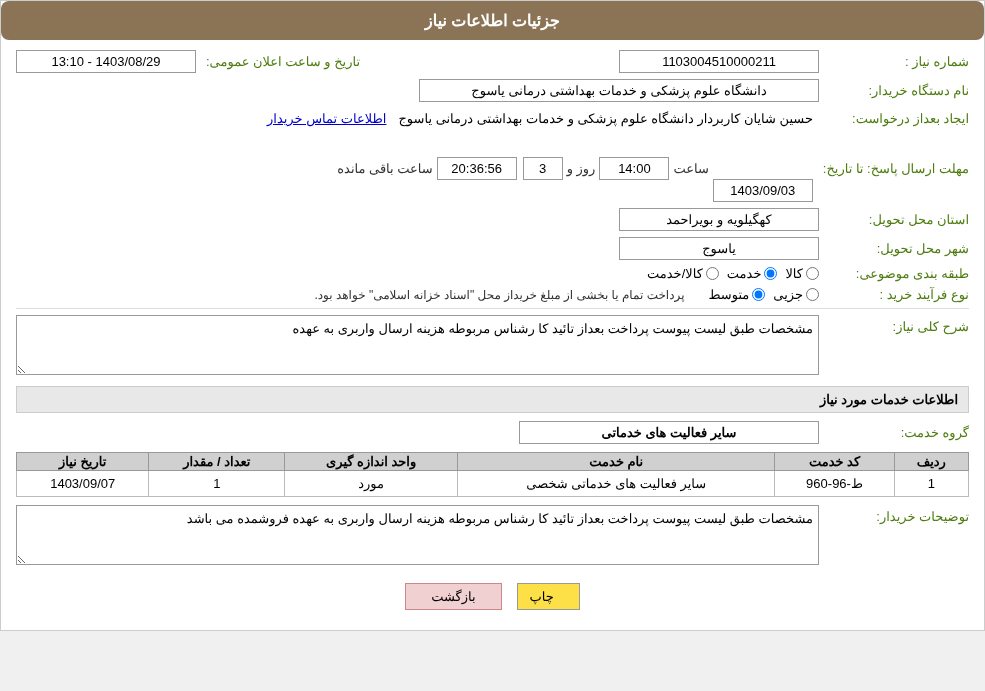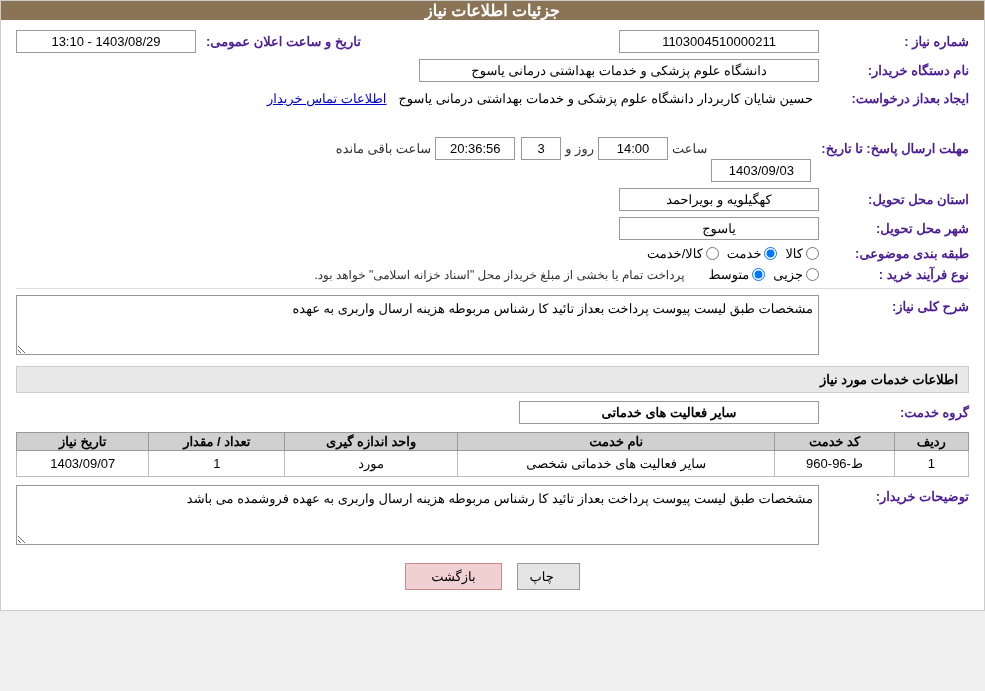--- a/index.html
+++ b/index.html
@@ -12,36 +12,37 @@
     .container {
       width: 985px;
       margin: 0 auto;
       background: #fff;
       border: 1px solid #ccc;
     }
     .header {
       background: #8B7355;
       color: #fff;
       text-align: center;
-      padding: 0;
+      padding: 10px;
       font-size: 16px;
       font-weight: bold;
+      border-radius: 8px;
     }
     .content {
       padding: 10px 15px;
     }
     .row {
       display: flex;
       align-items: center;
       margin-bottom: 6px;
       direction: rtl;
     }
     .label {
-      color: #4c1d95;
-      font-weight: bold;
+      color: #4d7c0f;
+      font-weight: normal;
       min-width: 150px;
       text-align: right;
       padding-left: 10px;
       white-space: nowrap;
     }
     .value-box {
       border: 1px solid #999;
       background: #fff;
       padding: 3px 6px;
       min-width: 120px;
@@ -116,21 +117,21 @@
       margin: 15px 0 10px 0;
     }
     .btn {
       padding: 5px 25px;
       border: 1px solid #999;
       cursor: pointer;
       font-size: 13px;
       font-family: Tahoma, Arial, sans-serif;
     }
     .btn-print {
-      background: #e5e5e5;
+      background: #fde047;
       padding-left: 12px;
     }
     .btn-back {
       background: #f0d0d0;
       border-color: #cc8888;
     }
     .inline-label {
       color: #333;
       margin: 0 4px;
     }

